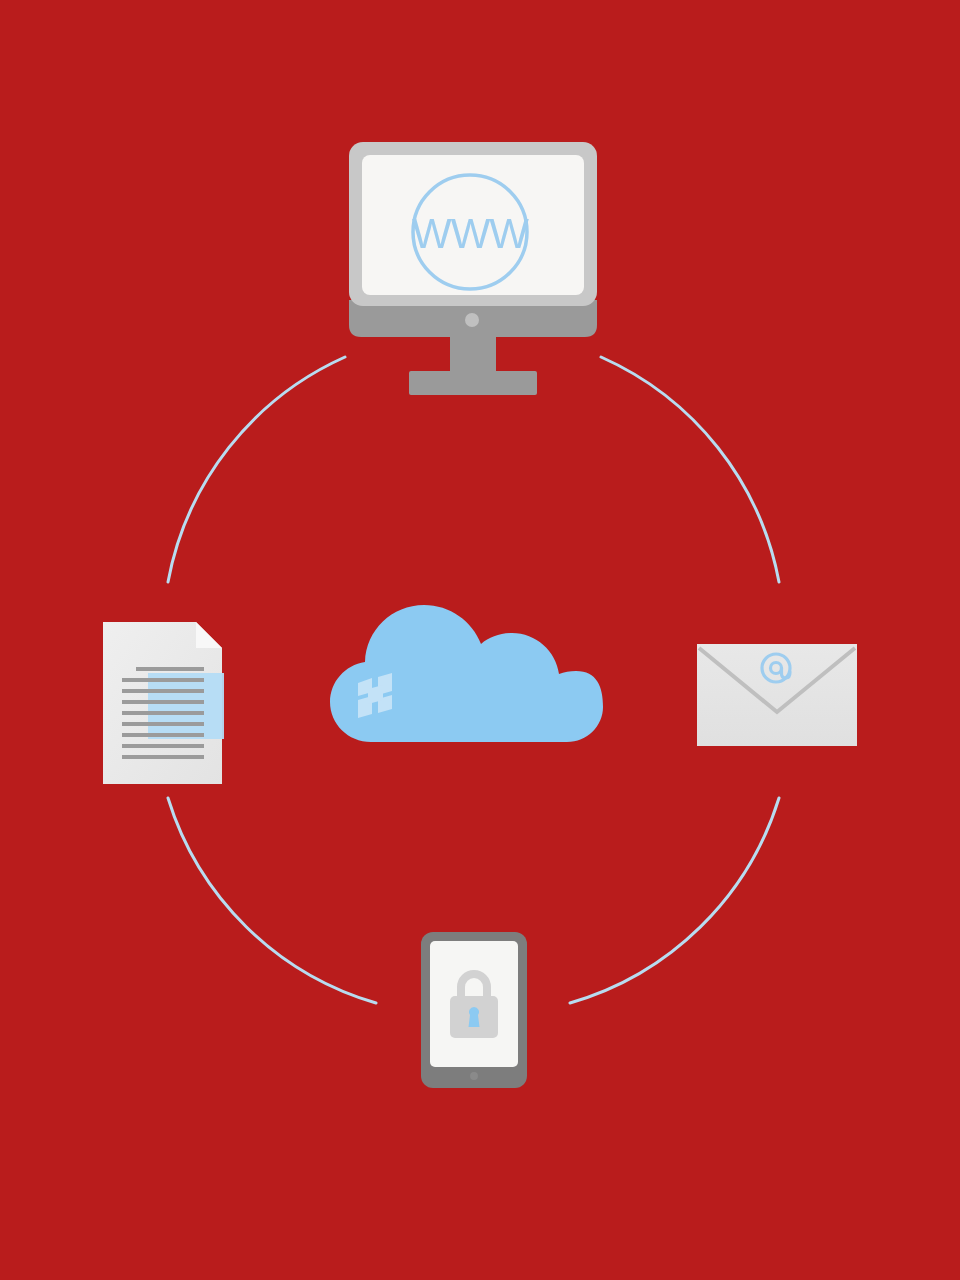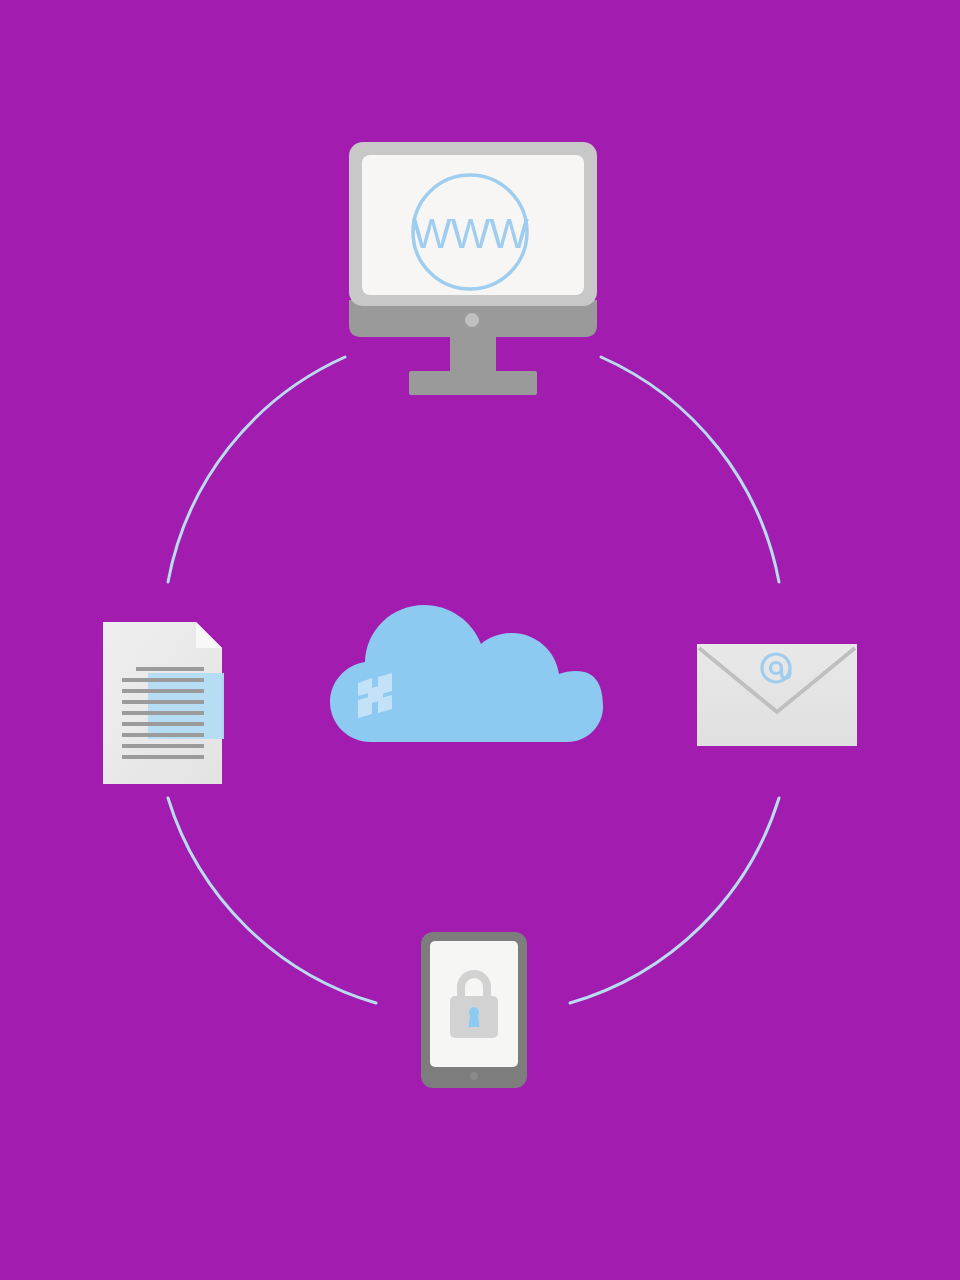--- a/index.html
+++ b/index.html
@@ -7,21 +7,21 @@
     padding: 0;
     background: #ffffff;
   }
   body {
     font-family: "Liberation Sans", sans-serif;
   }
   #stage {
     position: relative;
     width: 960px;
     height: 1280px;
-    background: #a21caf;
+    background: #b91c1c;
     overflow: hidden;
   }
   #scene {
     position: absolute;
     left: 0;
     top: 0;
     width: 960px;
     height: 1280px;
     display: block;
   }

